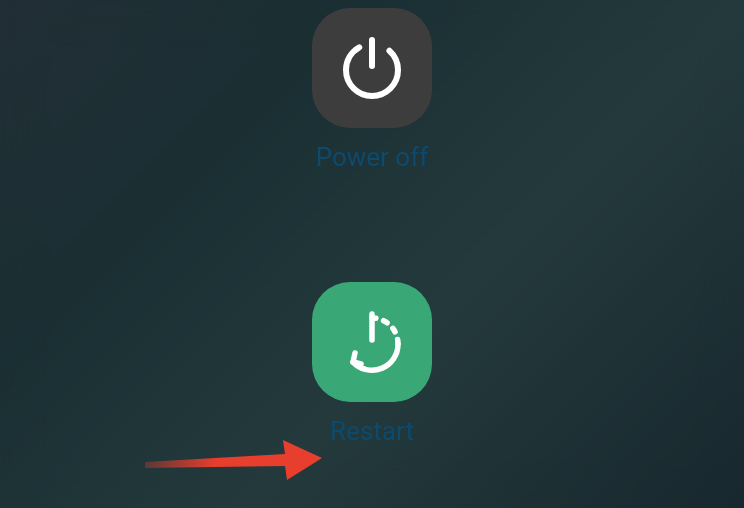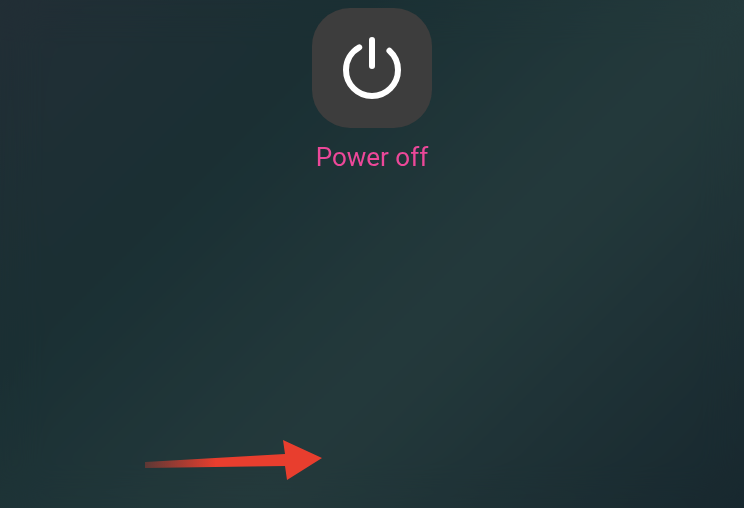--- a/index.html
+++ b/index.html
@@ -58,21 +58,21 @@
     
     .icon-button.power-off {
       background-color: #3d3d3d;
     }
     
     .icon-button.restart {
       background-color: #3aa876;
     }
     
     .menu-label {
-      color: #ec4899;
+      color: #0c4a6e;
       font-size: 26px;
       font-weight: 400;
     }
     
     .arrow-annotation {
       position: absolute;
       left: 140px;
       top: 430px;
       pointer-events: none;
     }
@@ -87,20 +87,31 @@
   <div class="menu-item">
     <div class="icon-button power-off">
       <svg width="72" height="72" viewBox="0 0 72 72">
         <circle cx="36" cy="38" r="26" fill="none" stroke="#ffffff" stroke-width="6" stroke-linecap="round" stroke-dasharray="130 40" stroke-dashoffset="-19" transform="rotate(-90 36 38)"></circle>
         <line x1="36" y1="8" x2="36" y2="34" stroke="#ffffff" stroke-width="6" stroke-linecap="round"></line>
       </svg>
     </div>
     <span class="menu-label">Power off</span>
   </div>
 
+  <div class="menu-item">
+    <div class="icon-button restart">
+      <svg width="72" height="72" viewBox="0 0 72 72">
+        <path d="M 36 12 A 26 26 0 0 1 62 38" fill="none" stroke="#ffffff" stroke-width="5.5" stroke-linecap="round" stroke-dasharray="4 8"></path>
+        <path d="M 62 38 A 26 26 0 0 1 17 56" fill="none" stroke="#ffffff" stroke-width="5.5" stroke-linecap="round"></path>
+        <path d="M 17 56 L 25 58 M 17 56 L 19 47" fill="none" stroke="#ffffff" stroke-width="5.5" stroke-linecap="round" stroke-linejoin="round"></path>
+        <line x1="36" y1="8" x2="36" y2="34" stroke="#ffffff" stroke-width="5.5" stroke-linecap="round"></line>
+      </svg>
+    </div>
+    <span class="menu-label">Restart</span>
+  </div>
 
 </div>
 
 <svg class="arrow-annotation" width="190" height="60" viewBox="0 0 190 60">
   <defs>
     <linearGradient id="arrowGrad" x1="0%" y1="0%" x2="100%" y2="0%">
       <stop offset="0%" stop-color="#e83e2e" stop-opacity="0.3"></stop>
       <stop offset="40%" stop-color="#e83e2e" stop-opacity="1"></stop>
       <stop offset="100%" stop-color="#e83e2e" stop-opacity="1"></stop>
     </linearGradient>

